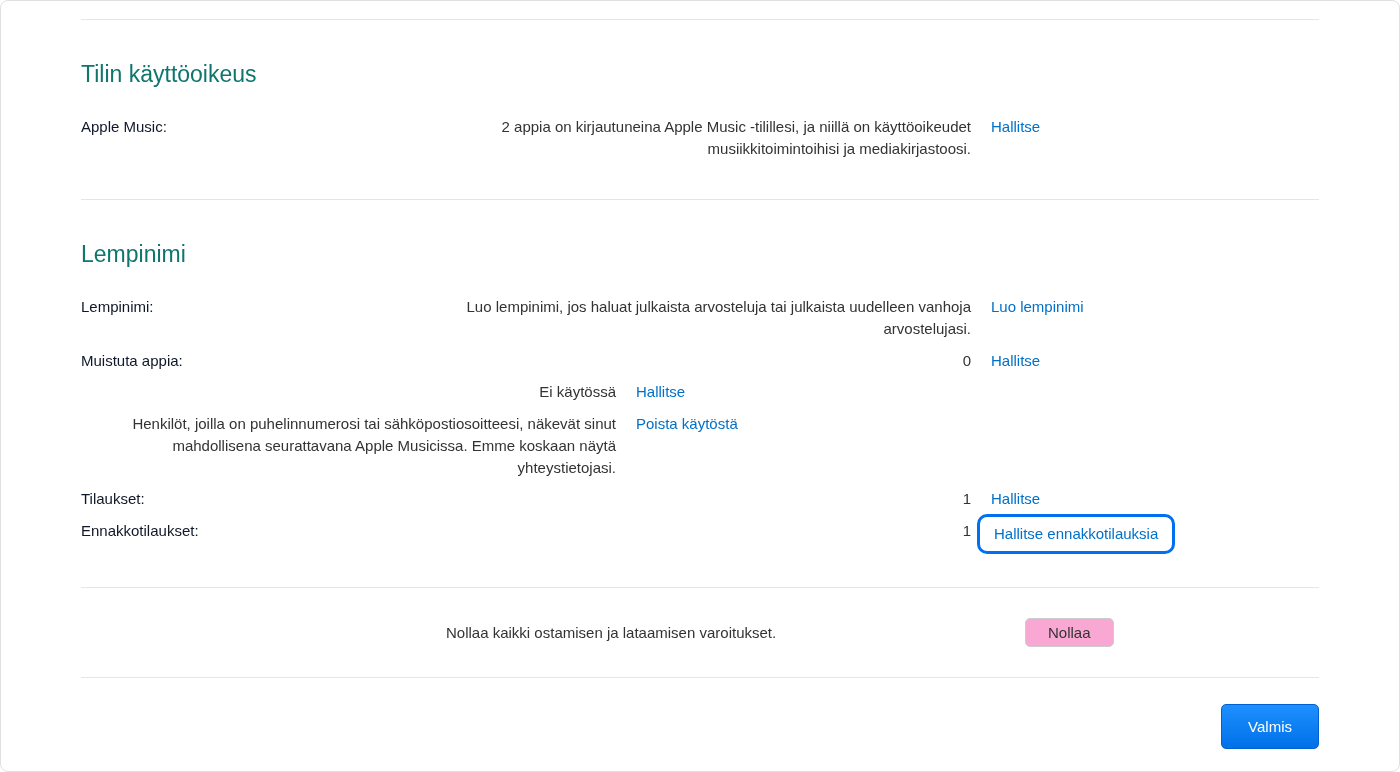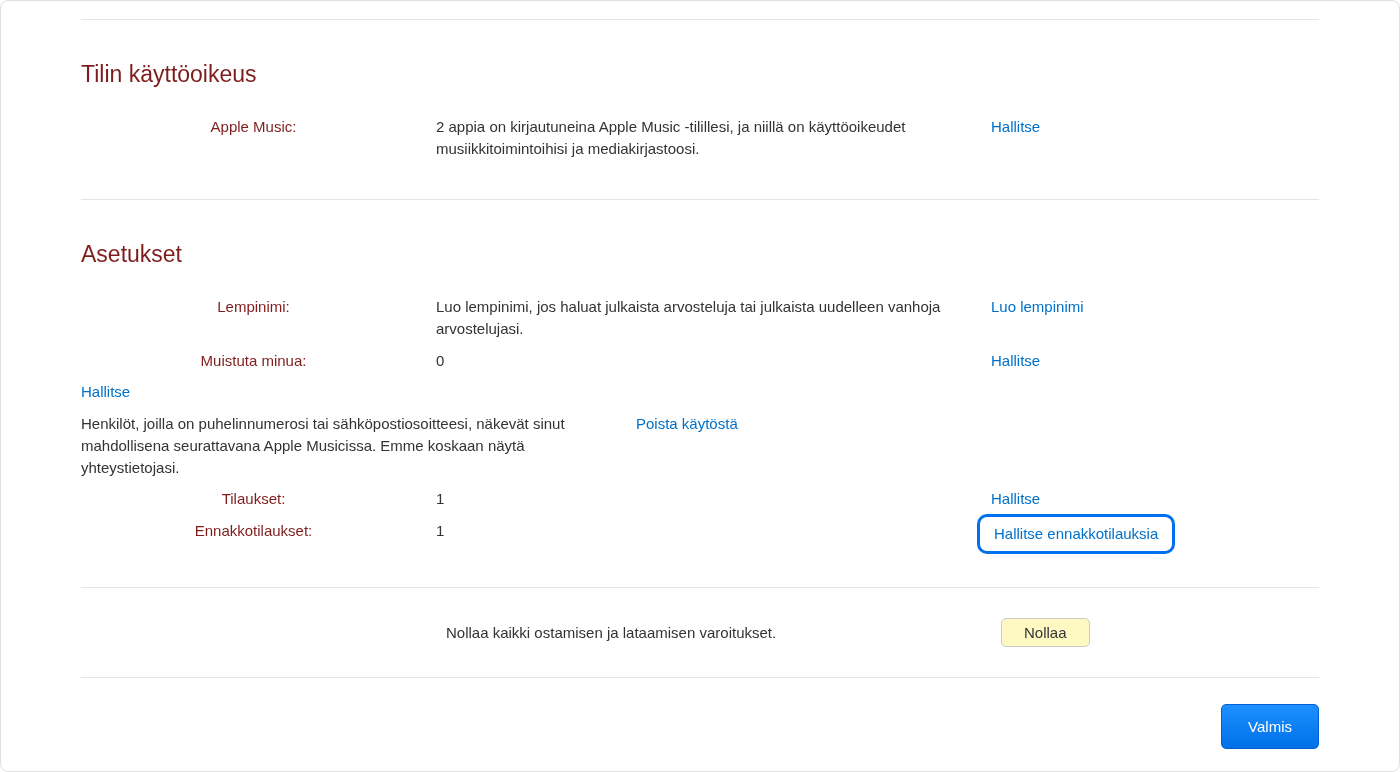--- a/index.html
+++ b/index.html
@@ -22,40 +22,41 @@
       border: none;
       border-top: 1px solid #e5e5e5;
       margin: 0;
     }
     .section {
       padding: 0;
     }
     .section-title {
       font-size: 23px;
       font-weight: 400;
-      color: #7f1d1d;
+      color: #0f766e;
       padding-top: 38px;
       padding-bottom: 20px;
     }
     .row {
       display: flex;
       align-items: flex-start;
       padding: 5px 0;
     }
     .label-col {
       flex: 0 0 355px;
-      text-align: center;
-      color: #7f1d1d;
+      text-align: left;
+      color: #0f172a;
       padding-right: 10px;
       padding-top: 0;
     }
     .value-col {
       flex: 0 0 555px;
       color: #333;
       padding-right: 20px;
+      text-align: right;
     }
     .action-col {
       flex: 0 0 auto;
       min-width: 190px;
     }
     .link {
       color: #0070c9;
       text-decoration: none;
       cursor: pointer;
     }
@@ -80,23 +81,24 @@
       flex: 0 0 auto;
     }
     .btn {
       font-family: inherit;
       font-size: 15px;
       padding: 5px 22px;
       border-radius: 5px;
       cursor: pointer;
     }
     .btn-default {
-      background: #fef9c3;
+      background: #f9a8d4;
       border: 1px solid #ccc;
       color: #333;
+      margin-left: 24px;
     }
     .btn-primary {
       background: linear-gradient(to bottom, #1e90ff, #0070e8);
       border: 1px solid #0060d0;
       color: #fff;
       padding: 13px 26px;
     }
     .footer {
       position: absolute;
       right: 80px;
@@ -122,39 +124,40 @@
       <div class="action-col">
         <a class="link">Hallitse</a>
       </div>
     </div>
   </div>
 
   <div class="spacer-mid"></div>
   <hr class="hr">
 
   <div class="section">
-    <div class="section-title">Asetukset</div>
+    <div class="section-title">Lempinimi</div>
 
     <div class="row">
       <div class="label-col">Lempinimi:</div>
       <div class="value-col">Luo lempinimi, jos haluat julkaista arvosteluja tai julkaista uudelleen vanhoja arvostelujasi.</div>
       <div class="action-col">
         <a class="link">Luo lempinimi</a>
       </div>
     </div>
 
     <div class="row">
-      <div class="label-col">Muistuta minua:</div>
+      <div class="label-col">Muistuta appia:</div>
       <div class="value-col">0</div>
       <div class="action-col">
         <a class="link">Hallitse</a>
       </div>
     </div>
 
     <div class="row">
+      <div class="value-col">Ei käytössä</div>
       <div class="action-col">
         <a class="link">Hallitse</a>
       </div>
     </div>
 
     <div class="row">
       <div class="value-col">Henkilöt, joilla on puhelinnumerosi tai sähköpostiosoitteesi, näkevät sinut mahdollisena seurattavana Apple Musicissa. Emme koskaan näytä yhteystietojasi.</div>
       <div class="action-col">
         <a class="link">Poista käytöstä</a>
       </div>

